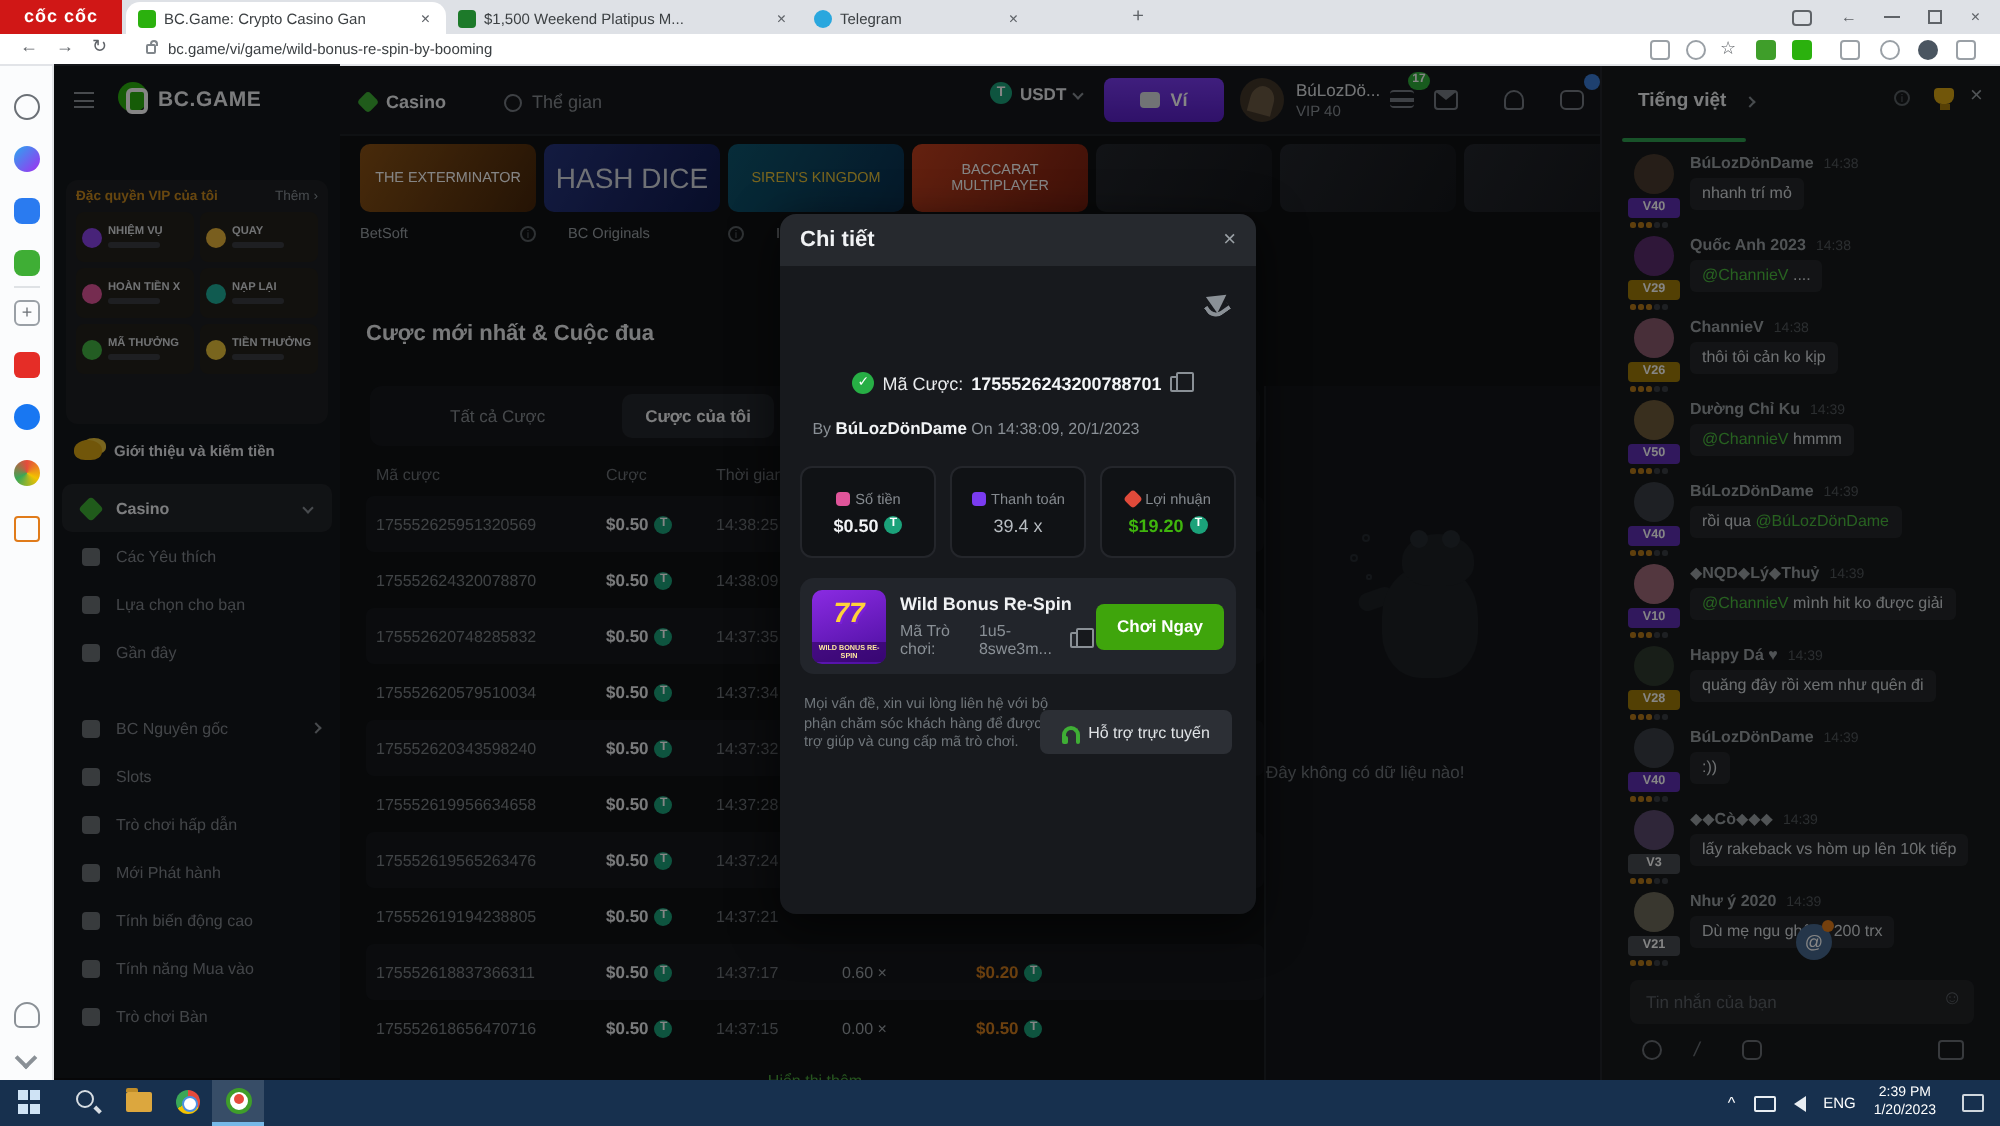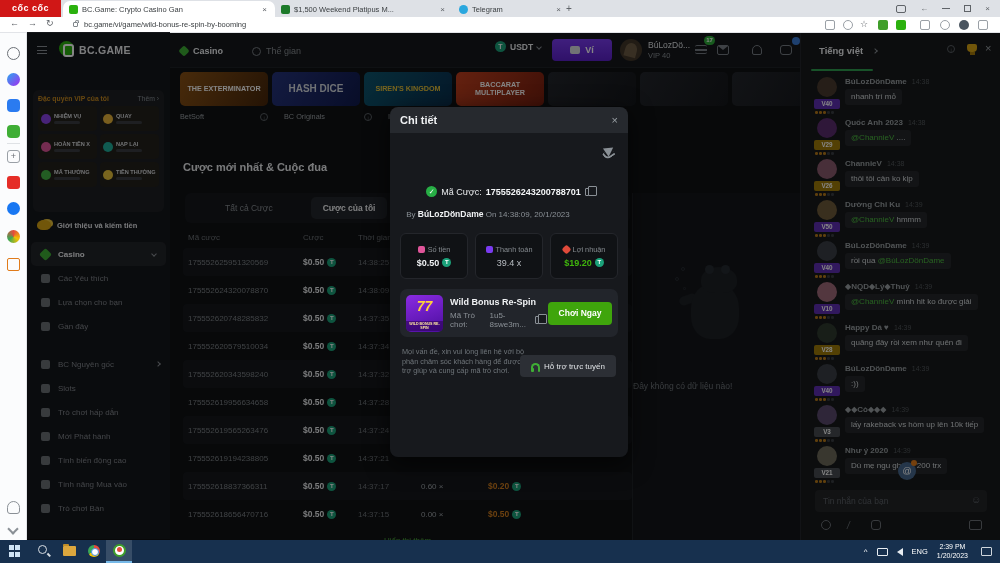--- a/index.html
+++ b/index.html
@@ -4,21 +4,21 @@
 <style>
 *{margin:0;padding:0;box-sizing:border-box}
 html,body{width:1000px;height:563px;overflow:hidden}
 #root{position:relative;width:1000px;height:563px;background:#0e0f11;font-family:"Liberation Sans","DejaVu Sans",sans-serif;overflow:hidden}
 
 #tabstrip{position:absolute;top:0;left:0;width:1000px;height:17px;background:#dee1e6}
 #brand{position:absolute;left:0;top:0;width:61px;height:17px;background:#d01716;color:#fff;font-size:9px;font-weight:bold;line-height:17px;text-align:center;letter-spacing:.5px}
 #btabs{position:absolute;left:63px;top:1px;height:16px;display:flex}
 .btab{height:16px;display:flex;align-items:center;gap:4px;padding:0 6px;font-size:7.5px;color:#3c4043;border-radius:7px 7px 0 0;position:relative}
 .btab.active{background:#fff}
-.btab:nth-child(1){width:212px}.btab:nth-child(2){width:178px}.btab:nth-child(3){width:116px}
+.btab:nth-child(1){width:160px}.btab:nth-child(2){width:178px}.btab:nth-child(3){width:116px}
 .btitle{flex:1;white-space:nowrap;overflow:hidden;text-overflow:ellipsis}
 .bclose{color:#5f6368;font-size:8px;padding:0 2px}
 .fav{width:9px;height:9px;flex:none}
 .fav-bcgame{background:#2bb10e;border-radius:2px}
 .fav-promo{background:#1d7a2a;border-radius:2px}
 .fav-telegram{background:#2aa7de;border-radius:50%}
 #newtab{position:absolute;left:562px;top:2px;width:14px;height:14px;text-align:center;line-height:13px;font-size:10px;color:#5f6368}
 #winctl{position:absolute;right:0;top:0;height:17px;display:flex;align-items:center;gap:14px;padding-right:10px;color:#5f6368}
 .wbtn{font-size:8px;line-height:17px}
 .wsq{width:7px;height:7px;border:1px solid #5f6368}
@@ -82,23 +82,23 @@
 .hico{position:absolute;top:12px;width:12px;height:10px;border:1.3px solid #787e84;border-radius:2px}
 #ic-list{border:none;width:12px;height:9px;border-top:1.5px solid #787e84;border-bottom:1.5px solid #787e84}
 #ic-list:before{content:"";display:block;margin-top:3px;height:1.5px;background:#787e84}
 #ic-mail:before{content:"";position:absolute;left:0;top:0;border-left:5px solid transparent;border-right:5px solid transparent;border-top:4px solid #787e84}
 #mailbadge{position:absolute;left:534px;top:3px;min-width:11px;height:9px;background:#2fae3a;border-radius:5px;color:#fff;font-size:6px;font-weight:bold;text-align:center;line-height:9px;padding:0 2px;z-index:2}
 #ic-bell{border-radius:50% 50% 2px 2px}
 #ic-chatb{border-radius:3px}
 #chatdot{position:absolute;left:622px;top:4px;width:8px;height:8px;background:#3a7bd5;border-radius:50%;z-index:2}
 
 #banners{position:absolute;left:10px;top:39px;display:flex;gap:4px}
-.banner{width:88px;height:34px;border-radius:5px;display:flex;align-items:center;justify-content:center;text-align:center;font-weight:bold;font-size:7.2px;line-height:8px;padding:2px;overflow:hidden}
+.banner{width:88px;height:34px;border-radius:5px;display:flex;align-items:center;justify-content:center;text-align:center;font-weight:normal;font-size:7.2px;line-height:8px;padding:2px;overflow:hidden}
 .bn1{background:linear-gradient(120deg,#8a5216,#47260a);color:#fff}
-.bn2{background:linear-gradient(120deg,#26347c,#101a4e);color:#d5d9e0;font-size:10px}
+.bn2{background:linear-gradient(120deg,#26347c,#101a4e);color:#d5d9e0;font-size:14px}
 .bn3{background:linear-gradient(120deg,#0e566e,#0a3050);color:#e8c23a}
 .bn4{background:linear-gradient(120deg,#c0401e,#7a2010);color:#fff}
 .bndark{background:linear-gradient(120deg,#23262c,#15171b)}
 #providers{position:absolute;left:10px;top:79px;display:flex;gap:16px}
 .prov{width:88px;display:flex;align-items:center;justify-content:space-between;font-size:7.3px;color:#9aa0a5}
 .iinfo{width:8px;height:8px;border:1px solid #5a6065;border-radius:50%;color:#5a6065;font-size:5.5px;text-align:center;line-height:8px}
 
 #btitle{position:absolute;left:13px;top:128px;font-size:11px;font-weight:bold;color:#e8eaec}
 #bettabs{position:absolute;left:15px;top:160px;width:445px;height:30px;background:#16181c;border-radius:6px;display:flex;align-items:center;gap:26px;padding-left:28px}
 .bettab{font-size:8.5px;color:#878c91;padding:6px 12px;border-radius:5px;white-space:nowrap}

